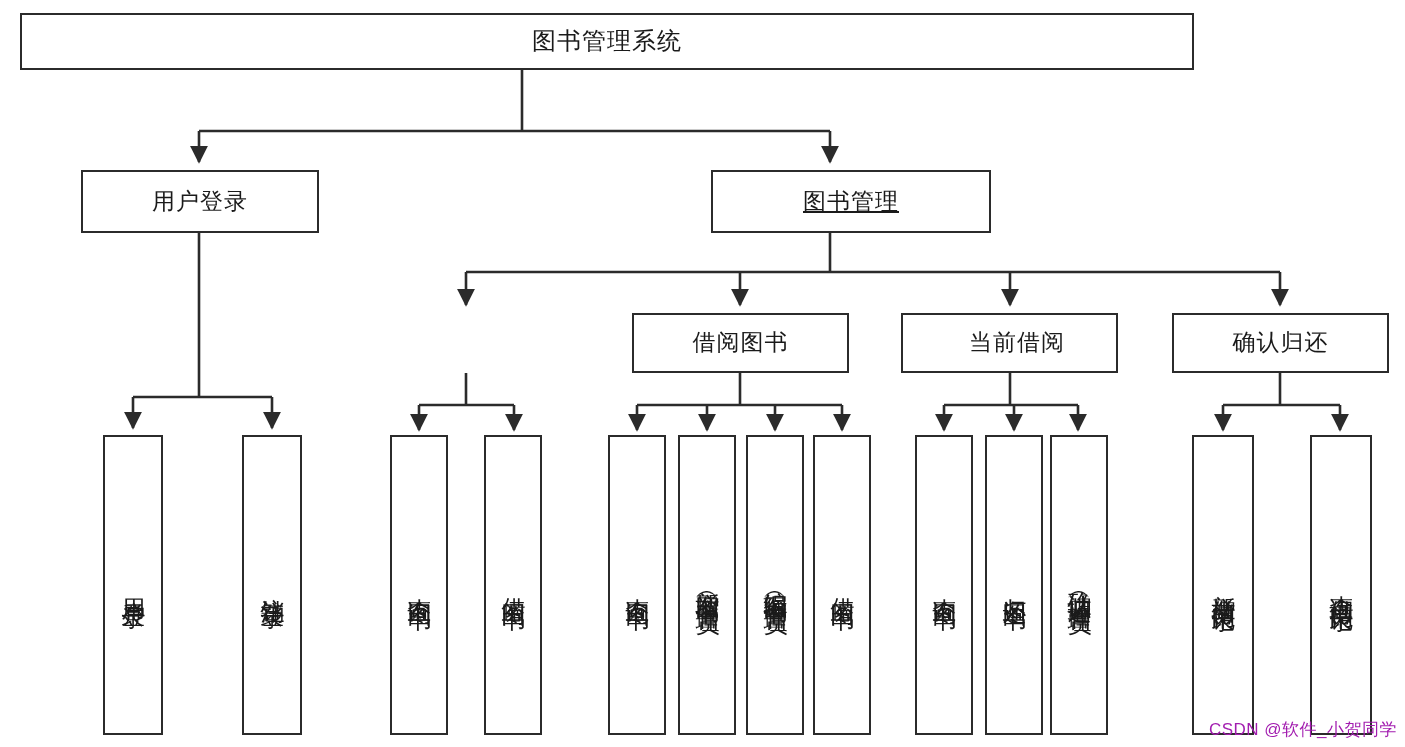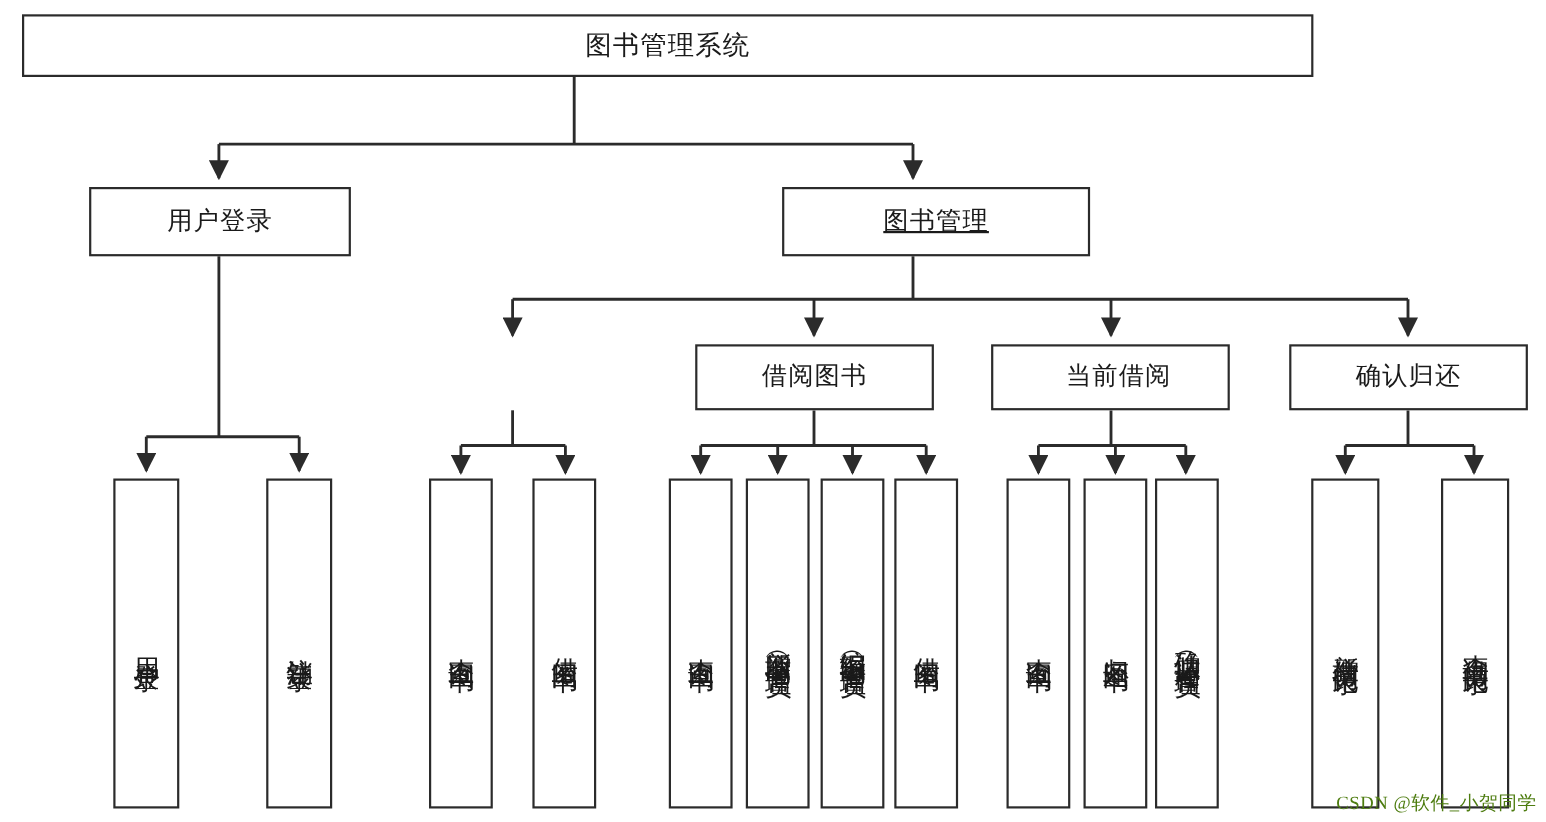--- a/index.html
+++ b/index.html
@@ -53,25 +53,25 @@
     white-space: nowrap;
   }
   .node-root {
     font-size: 24px;
   }
   .watermark {
     position: absolute;
     right: 8px;
     bottom: 6px;
     font-size: 17px;
-    color: #4d7c0f;
+    color: #a21caf;
     letter-spacing: 0.5px;
     z-index: 5;
     white-space: nowrap;
-    font-family: Liberation Serif, serif;
+    font-family: Liberation Sans, sans-serif;
   }
 </style>
 </head>
 <body>
 
 <div id="diagram-root">
 
   <svg id="edge-layer" viewBox="0 0 1405 747" xmlns="http://www.w3.org/2000/svg">
     <defs>
       <marker id="arrow" viewBox="0 0 10 10" refX="9" refY="5" markerWidth="7" markerHeight="7" orient="auto-start-reverse">

